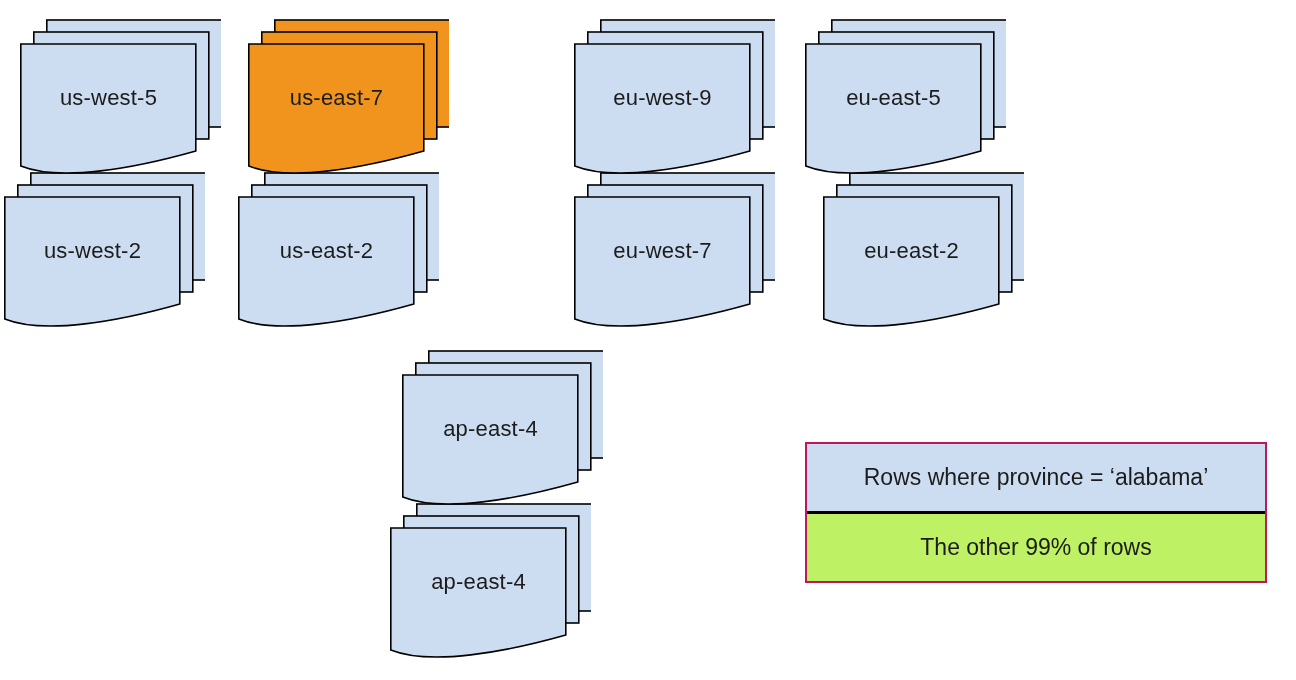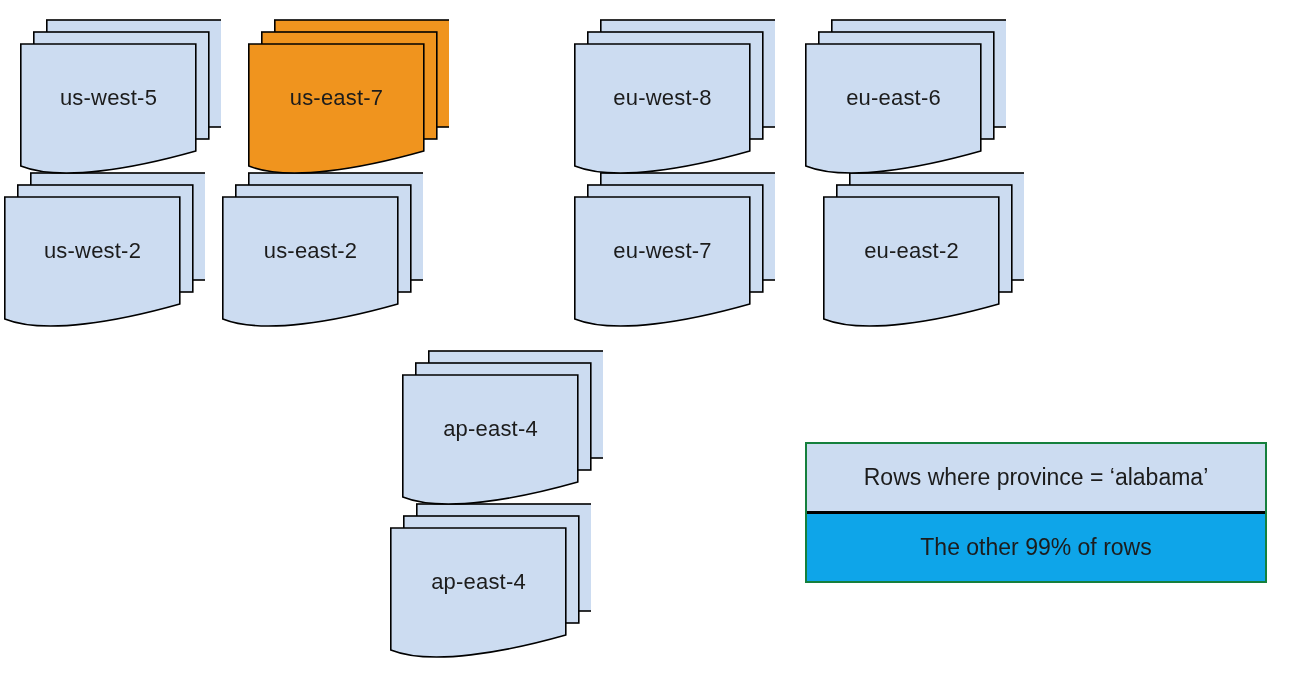--- a/index.html
+++ b/index.html
@@ -27,21 +27,21 @@
     left:1px;top:25px;width:175px;height:107px;
     display:flex;align-items:center;justify-content:center;
     font-size:22px;color:#1c1c1c;
     letter-spacing:0.2px;
     z-index:3;
   }
   .legend{
     position:absolute;
     left:805px;top:442px;
     width:462px;height:141px;
-    border:2px solid #15803d;
+    border:2px solid #be185d;
     box-sizing:border-box;
     display:flex;flex-direction:column;
     z-index:2;
   }
   .legend-row{
     flex:1 1 0;
     display:flex;align-items:center;justify-content:center;
     font-size:23px;color:#1c1c1c;
   }
   .legend-row:first-child{border-bottom:3px solid #000;}
@@ -69,42 +69,42 @@
 
     <span class="stack-label">us-east-7</span>
   </div>
   <div class="stack z2" style="left:574px;top:19px">
   <svg width="201" height="155" viewBox="0 0 201 155">
     <rect class="page" x="26.8" y="1" width="175" height="107"></rect>
     <rect class="page" x="13.8" y="13" width="175" height="107"></rect>
     <path class="page" d="M 0.8,25 L 175.8,25 L 175.8,132 C 115.8,149 40.8,163 0.8,147 Z"></path>
   </svg>
 
-    <span class="stack-label">eu-west-8</span>
+    <span class="stack-label">eu-west-9</span>
   </div>
   <div class="stack z2" style="left:805px;top:19px">
   <svg width="201" height="155" viewBox="0 0 201 155">
     <rect class="page" x="26.8" y="1" width="175" height="107"></rect>
     <rect class="page" x="13.8" y="13" width="175" height="107"></rect>
     <path class="page" d="M 0.8,25 L 175.8,25 L 175.8,132 C 115.8,149 40.8,163 0.8,147 Z"></path>
   </svg>
 
-    <span class="stack-label">eu-east-6</span>
+    <span class="stack-label">eu-east-5</span>
   </div>
 
   <div class="stack z1" style="left:4px;top:172px">
   <svg width="201" height="155" viewBox="0 0 201 155">
     <rect class="page" x="26.8" y="1" width="175" height="107"></rect>
     <rect class="page" x="13.8" y="13" width="175" height="107"></rect>
     <path class="page" d="M 0.8,25 L 175.8,25 L 175.8,132 C 115.8,149 40.8,163 0.8,147 Z"></path>
   </svg>
 
     <span class="stack-label">us-west-2</span>
   </div>
-  <div class="stack z1" style="left:222px;top:172px">
+  <div class="stack z1" style="left:238px;top:172px">
   <svg width="201" height="155" viewBox="0 0 201 155">
     <rect class="page" x="26.8" y="1" width="175" height="107"></rect>
     <rect class="page" x="13.8" y="13" width="175" height="107"></rect>
     <path class="page" d="M 0.8,25 L 175.8,25 L 175.8,132 C 115.8,149 40.8,163 0.8,147 Z"></path>
   </svg>
 
     <span class="stack-label">us-east-2</span>
   </div>
   <div class="stack z1" style="left:574px;top:172px">
   <svg width="201" height="155" viewBox="0 0 201 155">
@@ -141,18 +141,18 @@
     <path class="page" d="M 0.8,25 L 175.8,25 L 175.8,132 C 115.8,149 40.8,163 0.8,147 Z"></path>
   </svg>
 
     <span class="stack-label">ap-east-4</span>
   </div>
 
   <div class="legend">
     <div class="legend-row" style="background: rgb(204, 220, 241);">
       <span>Rows where province = ‘alabama’</span>
     </div>
-    <div class="legend-row" style="background: #0ea5e9;">
+    <div class="legend-row" style="background: #bef264;">
       <span>The other 99% of rows</span>
     </div>
   </div>
 
 </div>
 
 </body></html>

